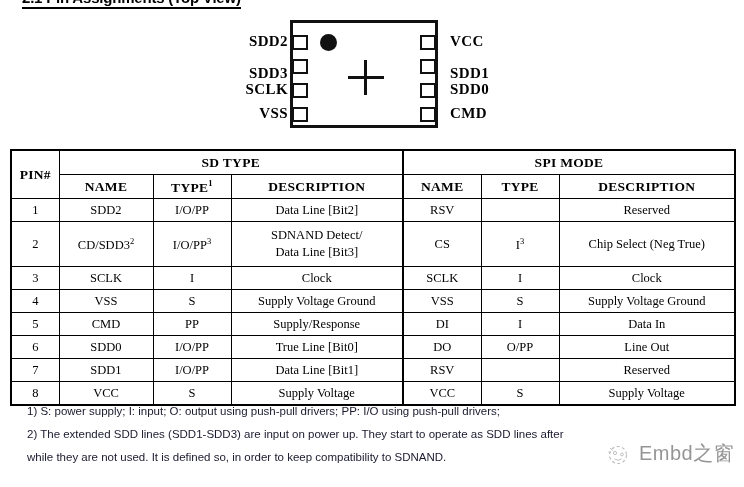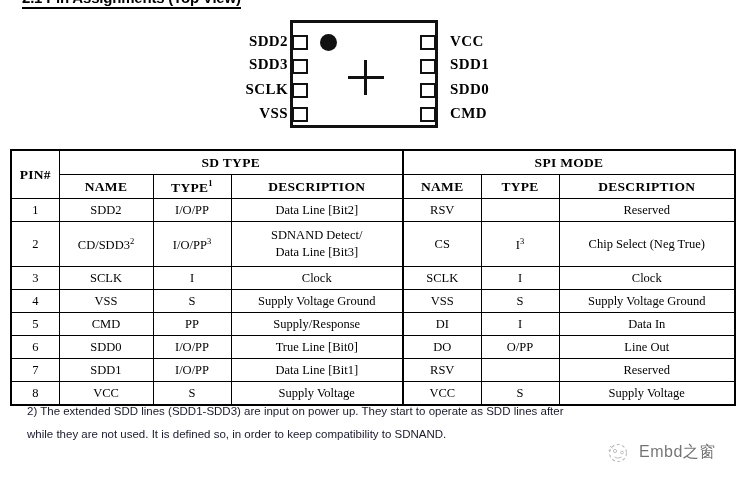--- a/index.html
+++ b/index.html
@@ -95,21 +95,21 @@
     font-family: "Liberation Serif", serif;
     font-weight: bold;
     font-size: 15px;
     line-height: 15px;
     white-space: nowrap;
     letter-spacing: 0.4px;
   }
   .pin-label-left  { right: 456px; text-align: right; }
   .pin-label-right { left: 450px;  text-align: left; }
   .lbl-r1 { top: 26px; }
-  .lbl-r2 { top: 49px; }
+  .lbl-r2 { top: 58px; }
   .lbl-r3 { top: 74px; }
   .lbl-r4 { top: 98px; }
 
   
   #pin-table-wrap {
     position: absolute;
     left: 10px;
     top: 149px;
     width: 616px;
   }
@@ -178,22 +178,22 @@
     gap: 7px;
     opacity: 0.55;
   }
   #watermark-logo {
     width: 26px;
     height: 24px;
     position: relative;
   }
   #watermark-text {
     font-family: "Liberation Sans", sans-serif;
-    font-size: 16px;
-    color: #000000;
+    font-size: 20px;
+    color: #404040;
     letter-spacing: 0.5px;
     white-space: nowrap;
   }
 </style>
 </head>
 <body>
 
 <div id="section-heading">2.1 Pin Assignments (Top View)</div>
 
 <div id="package-diagram">
@@ -339,20 +339,21 @@
           </td>
           <td class="grp-div-left"><span>VCC</span></td>
           <td><span>S</span></td>
           <td><span>Supply Voltage</span></td>
         </tr>
       </tbody>
   </table>
 </div>
 
 <div id="footnotes">
+  <p>1) S: power supply; I: input; O: output using push-pull drivers; PP: I/O using push-pull drivers;</p>
   <p>2) The extended SDD lines (SDD1-SDD3) are input on power up. They start to operate as SDD lines after</p>
   <p>while they are not used. It is defined so, in order to keep compatibility to SDNAND.</p>
 </div>
 
 <div id="watermark">
   <span id="watermark-logo">
     <svg width="26" height="24" viewBox="0 0 26 24" aria-hidden="true">
       <circle cx="12" cy="13" r="8.5" fill="none" stroke="#8a8a8a" stroke-width="1.2" stroke-dasharray="3 2.5"></circle>
       <circle cx="9" cy="11" r="1.6" fill="none" stroke="#8a8a8a" stroke-width="1"></circle>
       <circle cx="16" cy="12.5" r="1.4" fill="none" stroke="#8a8a8a" stroke-width="1"></circle>

